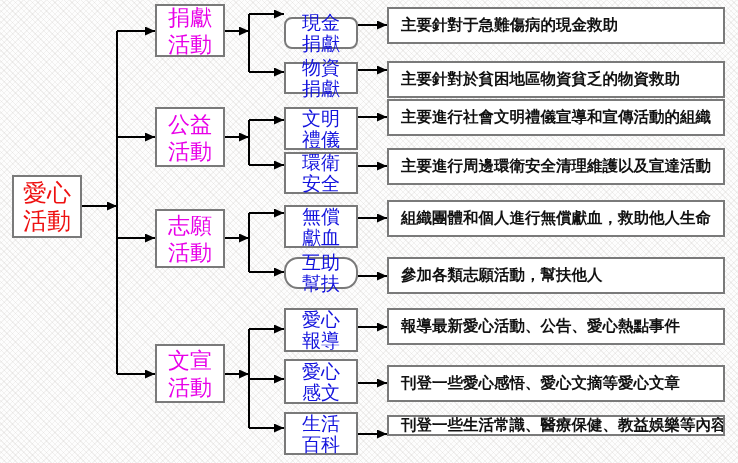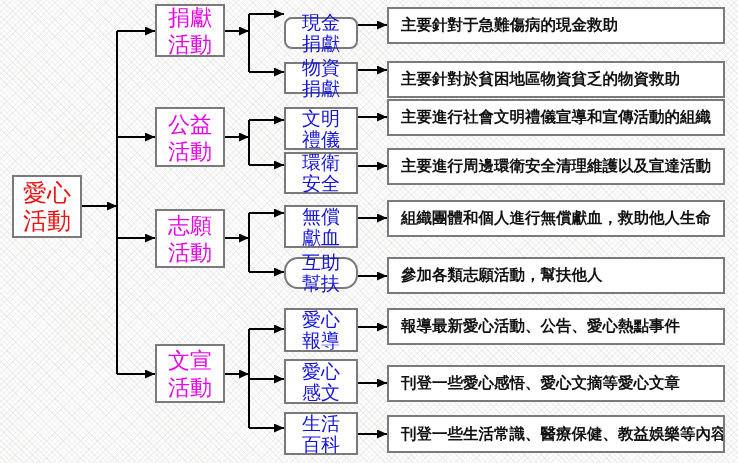--- a/index.html
+++ b/index.html
@@ -169,17 +169,17 @@
   </div>
   <div class="desc-node" style="left:387px;top:257px;width:338px;height:37px;">
     <span>參加各類志願活動，幫扶他人</span>
   </div>
   <div class="desc-node" style="left:387px;top:308px;width:338px;height:37px;">
     <span>報導最新愛心活動、公告、愛心熱點事件</span>
   </div>
   <div class="desc-node" style="left:387px;top:365px;width:338px;height:37px;">
     <span>刊登一些愛心感悟、愛心文摘等愛心文章</span>
   </div>
-  <div class="desc-node" style="left:387px;top:415px;width:338px;height:38px;">
+  <div class="desc-node" style="left:387px;top:415px;width:338px;height:21px;">
     <span>刊登一些生活常識、醫療保健、教益娛樂等內容</span>
   </div>
 
 </div>
 
 </body></html>

